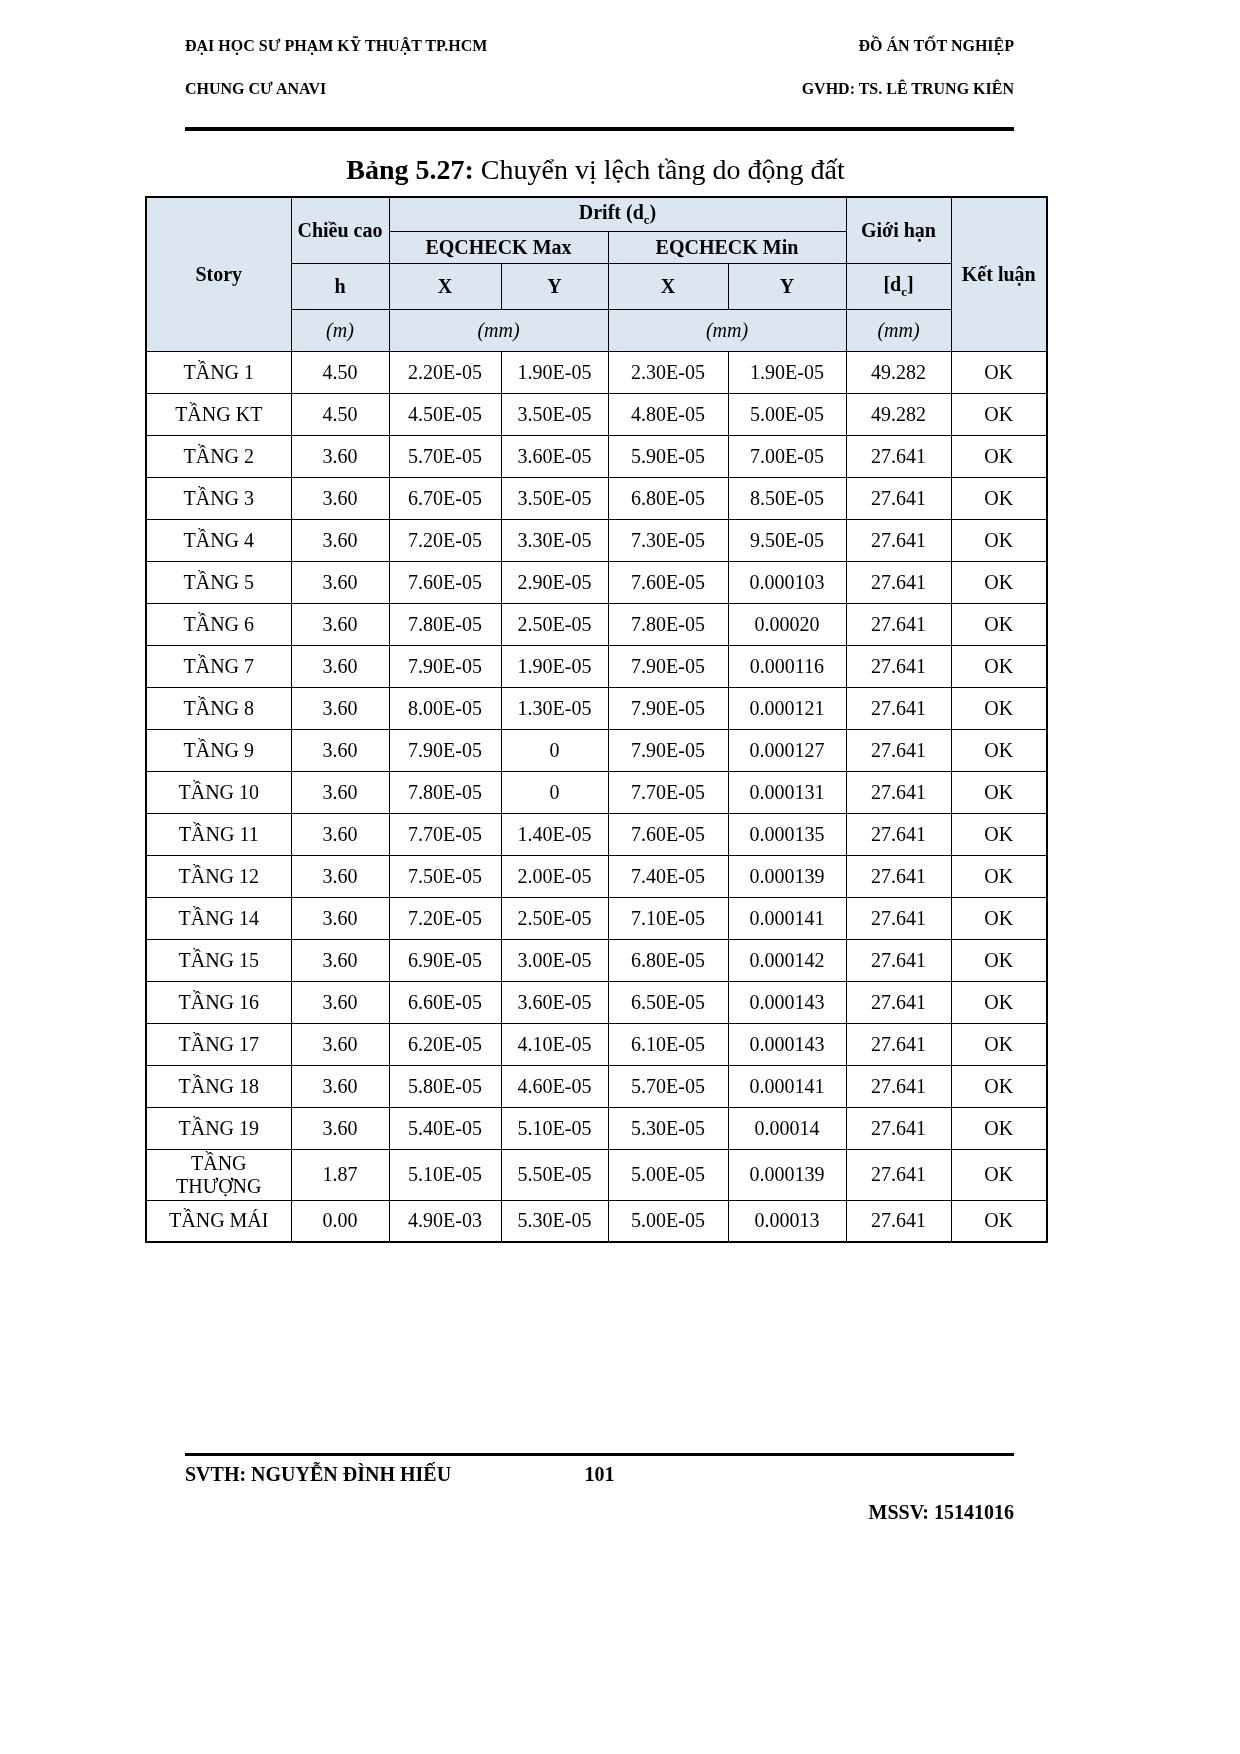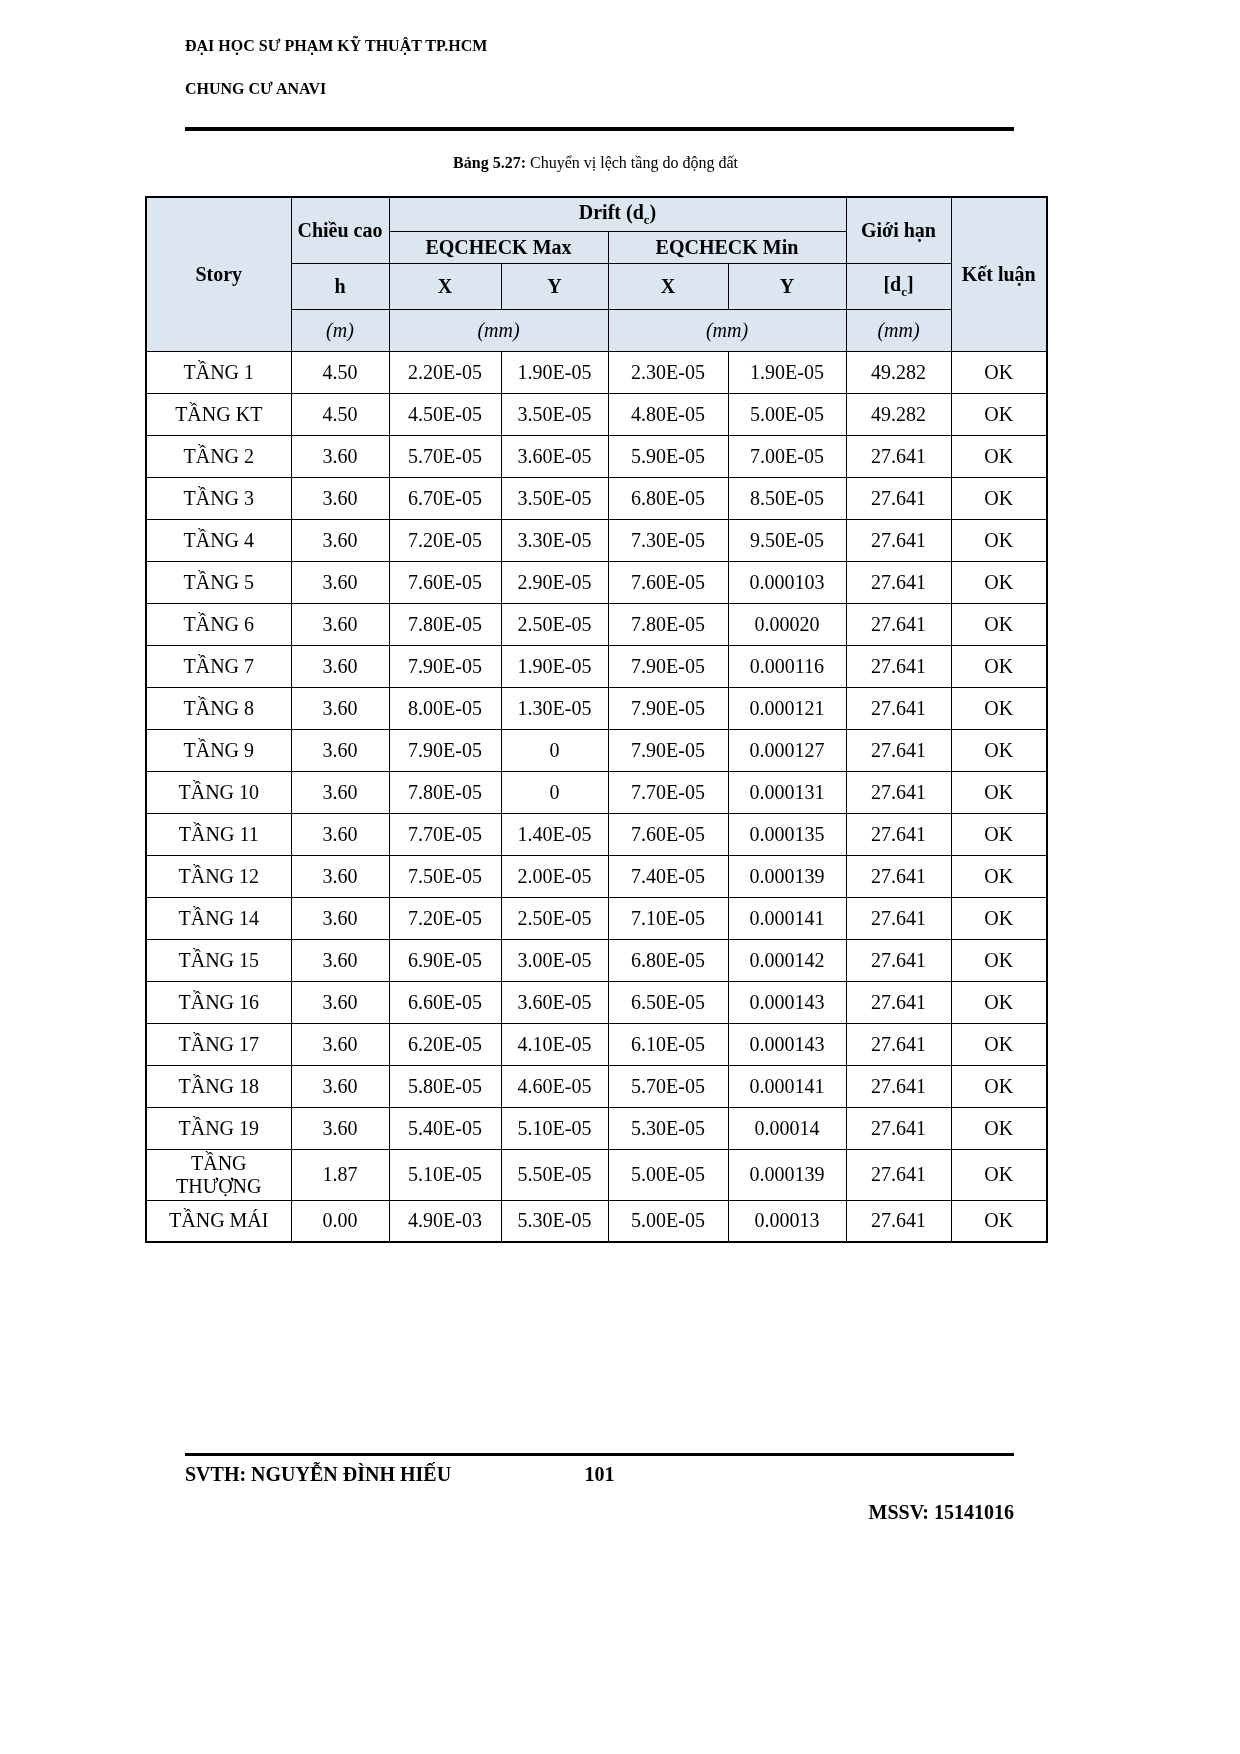--- a/index.html
+++ b/index.html
@@ -17,21 +17,21 @@
     position: absolute; left: 185px; top: 24px; width: 829px;
     display: flex; justify-content: space-between;
     font-weight: bold; font-size: 16px; line-height: 43px;
   }
   .doc-header .hdr-right { text-align: right; }
   .header-rule { position: absolute; left: 185px; top: 127px; width: 829px; height: 4px; background: #000; }
 
   
   .caption {
     position: absolute; left: 145px; top: 154px; width: 901px;
-    text-align: center; font-size: 16px;
+    text-align: center; font-size: 28px;
   }
 
   
   table.data {
     position: absolute; left: 145px; top: 196px; width: 901px;
     border-collapse: collapse; table-layout: fixed;
     border: 2px solid #000;
   }
   table.data td {
     border: 1.6px solid #000;
@@ -63,20 +63,22 @@
 <body>
 
 <div class="page">
 
   <div class="doc-header">
     <div class="hdr-left">
       <div>ĐẠI HỌC SƯ PHẠM KỸ THUẬT TP.HCM</div>
       <div>CHUNG CƯ ANAVI</div>
     </div>
     <div class="hdr-right">
+      <div>ĐỒ ÁN TỐT NGHIỆP</div>
+      <div>GVHD: TS. LÊ TRUNG KIÊN</div>
     </div>
   </div>
   <div class="header-rule"></div>
 
   <div class="caption">
     <b>Bảng 5.27:</b><span> Chuyển vị lệch tầng do động đất</span>
   </div>
 
   <table class="data">
     <colgroup>

